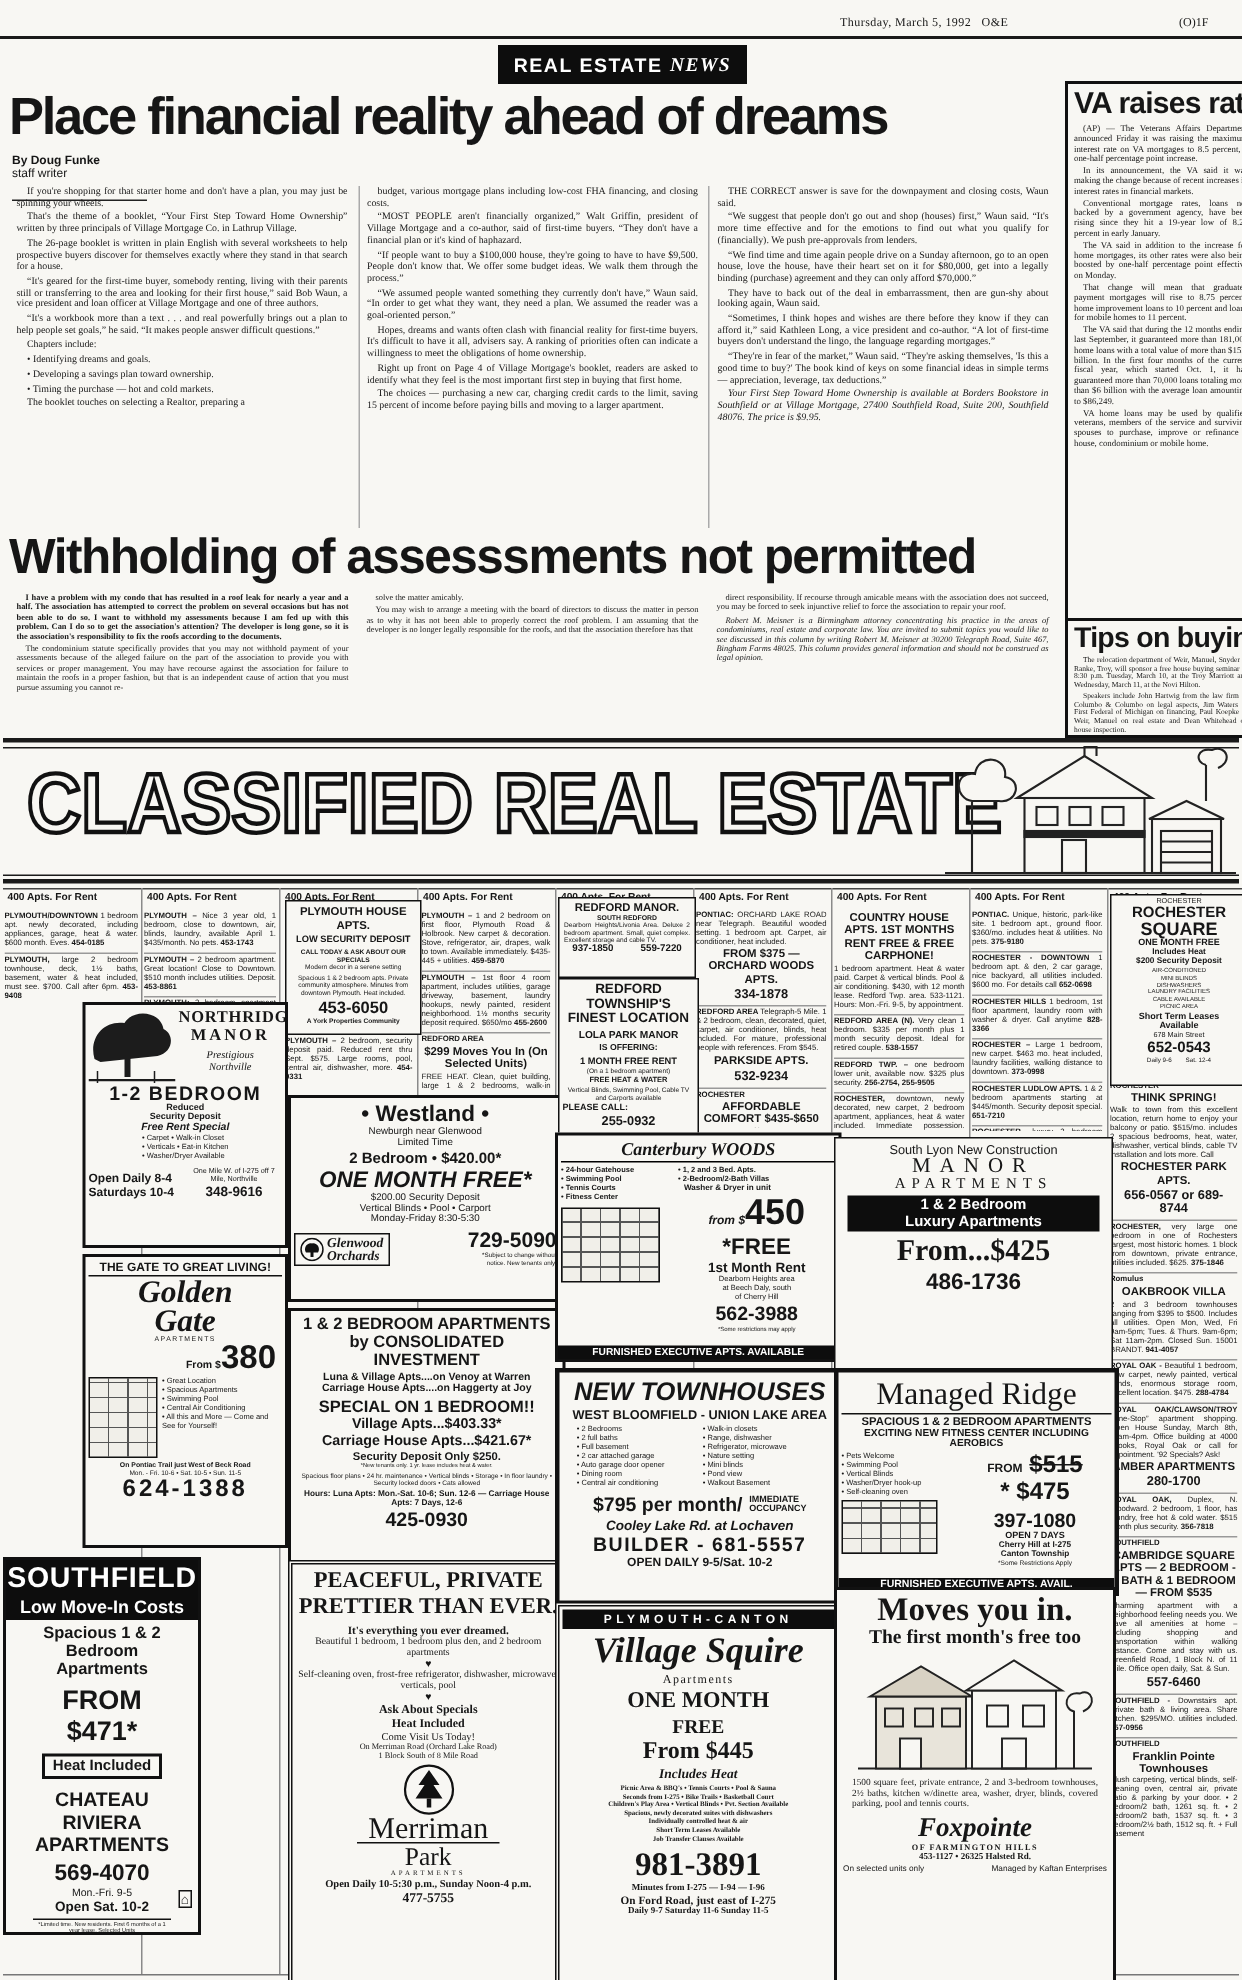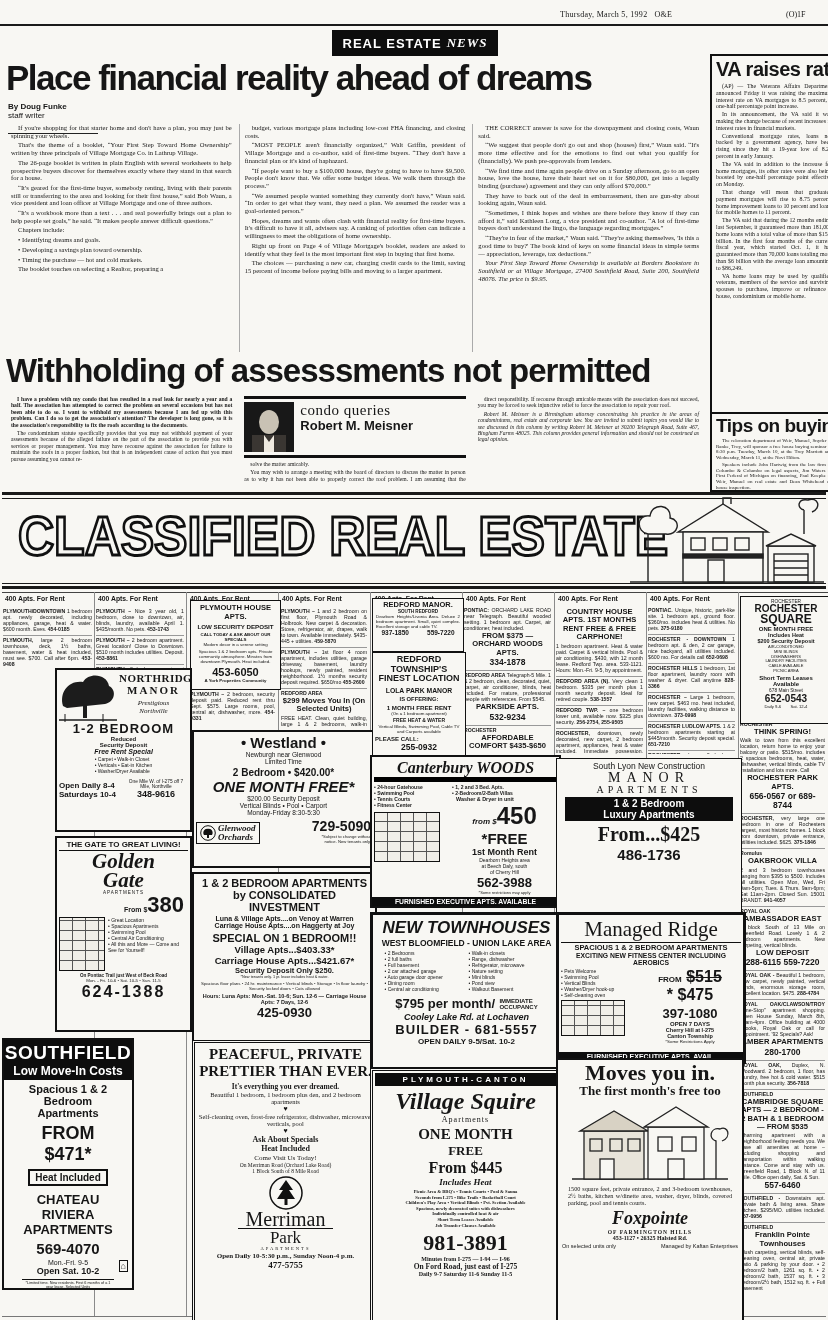--- a/index.html
+++ b/index.html
@@ -155,34 +155,20 @@
 
   <div class="abs sans" id="wh-headline">Withholding of  assesssments not permitted</div>
   <div class="abs" id="wh-cols">
     <div class="whcol">
       <p class="whp whq">I have a problem with my condo that has resulted in a roof leak for nearly a year and a half. The association has attempted to correct the problem on several occasions but has not been able to do so. I want to withhold my assessments because I am fed up with this problem. Can I do so to get the association's attention? The developer is long gone, so it is the association's responsibility to fix the roofs according to the documents.</p>
       <div>
           <p class="whp">The condominium statute specifically provides that you may not withhold payment of your assessments because of the alleged failure on the part of the association to provide you with services or proper management. You may have recourse against the association for failure to maintain the roofs in a proper fashion, but that is an independent cause of action that you must pursue assuming you cannot re-</p>
         </div>
     </div>
     <div class="whcol">
-      <div id="condo-box">
-        <div id="condo-photo">
-          <svg width="50" height="50" viewBox="0 0 50 50">
-            <rect width="50" height="50" fill="#181818"></rect>
-            <ellipse cx="25" cy="20" rx="10" ry="12" fill="#c9c2b4"></ellipse>
-            <rect x="8" y="33" width="34" height="17" fill="#3a3632"></rect>
-            <polygon points="20,33 25,40 30,33 30,50 20,50" fill="#efeae0"></polygon>
-          </svg>
-        </div>
-        <div>
-          <div id="condo-kicker">condo queries</div>
-          <div id="condo-name" class="sans">Robert M. Meisner</div>
-        </div>
-      </div>
       <div>
           <p class="whp">solve the matter amicably.</p>
           <p class="whp">You may wish to arrange a meeting with the board of directors to discuss the matter in person as to why it has not been able to properly correct the roof problem. I am assuming that the developer is no longer legally responsible for the roofs, and that the association therefore has that</p>
         </div>
     </div>
     <div class="whcol">
       <div>
           <p class="whp">direct responsibility. If recourse through amicable means with the association does not succeed, you may be forced to seek injunctive relief to force the association to repair your roof.</p>
         </div>
       <p class="whp bio">Robert M. Meisner is a Birmingham attorney concentrating his practice in the areas of condominiums, real estate and corporate law. You are invited to submit topics you would like to see discussed in this column by writing Robert M. Meisner at 30200 Telegraph Road, Suite 467, Bingham Farms 48025. This column provides general information and should not be construed as legal opinion.</p>
@@ -277,21 +263,20 @@
       <p class="ad"><span class="ad-head">ROCHESTER - DOWNTOWN </span>1 bedroom apt. &amp; den, 2 car garage, nice backyard, all utilities included. $600 mo. For details call <span class="ad-phone">652-0698</span></p>
       <p class="ad"><span class="ad-head">ROCHESTER HILLS </span>1 bedroom, 1st floor apartment, laundry room with washer &amp; dryer. Call anytime <span class="ad-phone">828-3366</span></p>
       <p class="ad"><span class="ad-head">ROCHESTER – </span>Large 1 bedroom, new carpet. $463 mo. heat included, laundry facilities, walking distance to downtown. <span class="ad-phone">373-0998</span></p>
       <p class="ad"><span class="ad-head">ROCHESTER LUDLOW APTS. </span>1 &amp; 2 bedroom apartments starting at $445/month. Security deposit special. <span class="ad-phone">651-7210</span></p>
       <p class="ad"><span class="ad-head">ROCHESTER– </span>luxury 2 bedroom apartment, private, deluxe features, garage, fireplace, laundry room. Excellent location. </p>
     </div>
   <div class="abs adlist" style="top:720px;left:740px;width:85px;height:596px">
       <p class="ad"><span class="ad-head">ROCHESTER </span><span class="ad-big">THINK SPRING!</span>Walk to town from this excellent location, return home to enjoy your balcony or patio. $515/mo. includes 2 spacious bedrooms, heat, water, dishwasher, vertical blinds, cable TV installation and lots more. Call <span class="ad-big">ROCHESTER PARK APTS.</span><span class="ad-big2">656-0567 or  689-8744</span></p>
       <p class="ad"><span class="ad-head">ROCHESTER, </span>very large one bedroom in one of Rochesters largest, most historic homes. 1 block from downtown, private entrance, utilities included. $625. <span class="ad-phone">375-1846</span></p>
       <p class="ad"><span class="ad-head">Romulus </span><span class="ad-big">OAKBROOK VILLA</span>2 and 3 bedroom townhouses ranging from $395 to $500. Includes all utilities. Open Mon, Wed, Fri 9am-5pm; Tues. &amp; Thurs. 9am-6pm; Sat 11am-2pm. Closed Sun. 15001 BRANDT. <span class="ad-phone">941-4057</span></p>
-      <p class="ad"><span class="ad-head">ROYAL OAK </span><span class="ad-big">AMBASSADOR EAST</span>1 block South of 13 Mile on Greenfield Road. Lovely 1 &amp; 2 bedroom apartments. New carpeting, vertical blinds. <span class="ad-big">LOW DEPOSIT</span><span class="ad-big2">288-6115    559-7220</span></p>
       <p class="ad"><span class="ad-head">ROYAL OAK - </span>Beautiful 1 bedroom, new carpet, newly painted, vertical blinds, enormous storage room, excellent location. $475. <span class="ad-phone">288-4784</span></p>
       <p class="ad"><span class="ad-head">ROYAL OAK/CLAWSON/TROY </span>“One-Stop” apartment shopping. Open House Sunday, March 8th, 11am-4pm. Office building at 4000 Crooks, Royal Oak or call for appointment. '92 Specials? Ask! <span class="ad-big">AMBER APARTMENTS</span><span class="ad-big2">280-1700</span></p>
       <p class="ad"><span class="ad-head">ROYAL OAK, </span>Duplex, N. Woodward. 2 bedroom, 1 floor, has laundry, free hot &amp; cold water. $515 month plus security. <span class="ad-phone">356-7818</span></p>
       <p class="ad"><span class="ad-head">SOUTHFIELD </span><span class="ad-big">CAMBRIDGE SQUARE APTS — 2 BEDROOM - 2 BATH &amp; 1 BEDROOM — FROM $535</span>Charming apartment with a neighborhood feeling needs you. We have all amenities at home – including shopping and transportation within walking distance. Come and stay with us. Greenfield Road, 1 Block N. of 11 Mile. Office open daily, Sat. &amp; Sun. <span class="ad-big2">557-6460</span></p>
       <p class="ad"><span class="ad-head">SOUTHFIELD - </span>Downstairs apt. Private bath &amp; living area. Share kitchen. $295/MO. utilities included. <span class="ad-phone">357-0956</span></p>
       <p class="ad"><span class="ad-head">SOUTHFIELD </span><span class="ad-big">Franklin Pointe Townhouses</span>Plush carpeting, vertical blinds, self-cleaning oven, central air, private patio &amp; parking by your door. • 2 bedroom/2 bath, 1261 sq. ft. • 2 bedroom/2 bath, 1537 sq. ft. • 3 bedroom/2½ bath, 1512 sq. ft. + Full basement </p>
     </div>
 
   <div class="adbox ctr" style="left:190px;top:600px;width:85px;height:84px;padding:2px">
     <div style="font-size:7.6px;font-weight:bold">PLYMOUTH HOUSE APTS.</div>
@@ -466,21 +451,21 @@
     <div style="font-size:5.8px;font-weight:bold;margin-top:2px">IS OFFERING:</div>
     <div style="font-size:6.2px;font-weight:bold;margin-top:2px">1 MONTH FREE RENT</div>
     <div style="font-size:4.4px">(On a 1 bedroom apartment)</div>
     <div style="font-size:5px;font-weight:bold;margin-top:1px">FREE HEAT &amp; WATER</div>
     <div style="font-size:4.4px;margin-top:1px">Vertical Blinds, Swimming Pool, Cable TV and Carports available</div>
     <div style="font-size:6px;font-weight:bold;text-align:left;margin-top:2px">PLEASE CALL:</div>
     <div style="font-size:8.5px;font-weight:bold">255-0932</div>
   </div>
 
   <div class="adbox" style="left:370px;top:755px;width:183px;height:145px;border-width:2px;padding:2px">
-    <div class="ctr" style="font-family:'Liberation Serif',serif;font-style:italic;font-weight:bold;font-size:16px;border-bottom:5px solid #000000">Canterbury WOODS</div>
+    <div class="ctr" style="font-family:'Liberation Serif',serif;font-style:italic;font-weight:bold;font-size:12px;border-bottom:1px solid #000000">Canterbury WOODS</div>
     <div style="display:flex;margin-top:2px">
       <div style="width:78px">
         <div style="font-weight:bold;font-size:5.4px">
             <div class="blt">24-hour Gatehouse</div>
             <div class="blt">Swimming Pool</div>
             <div class="blt">Tennis Courts</div>
             <div class="blt">Fitness Center</div>
           </div>
         <div class="mapbox" style="width:64px;height:48px;margin-top:4px"></div>
       </div>

